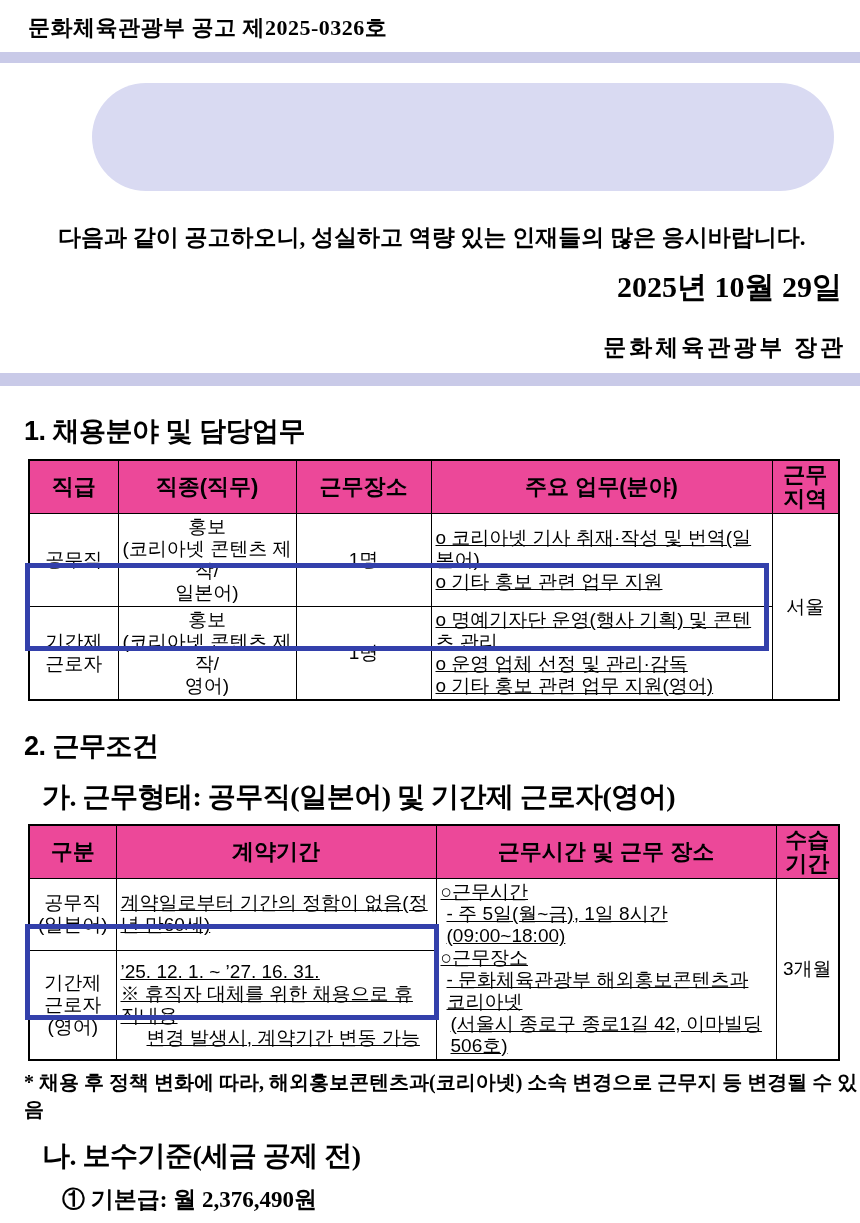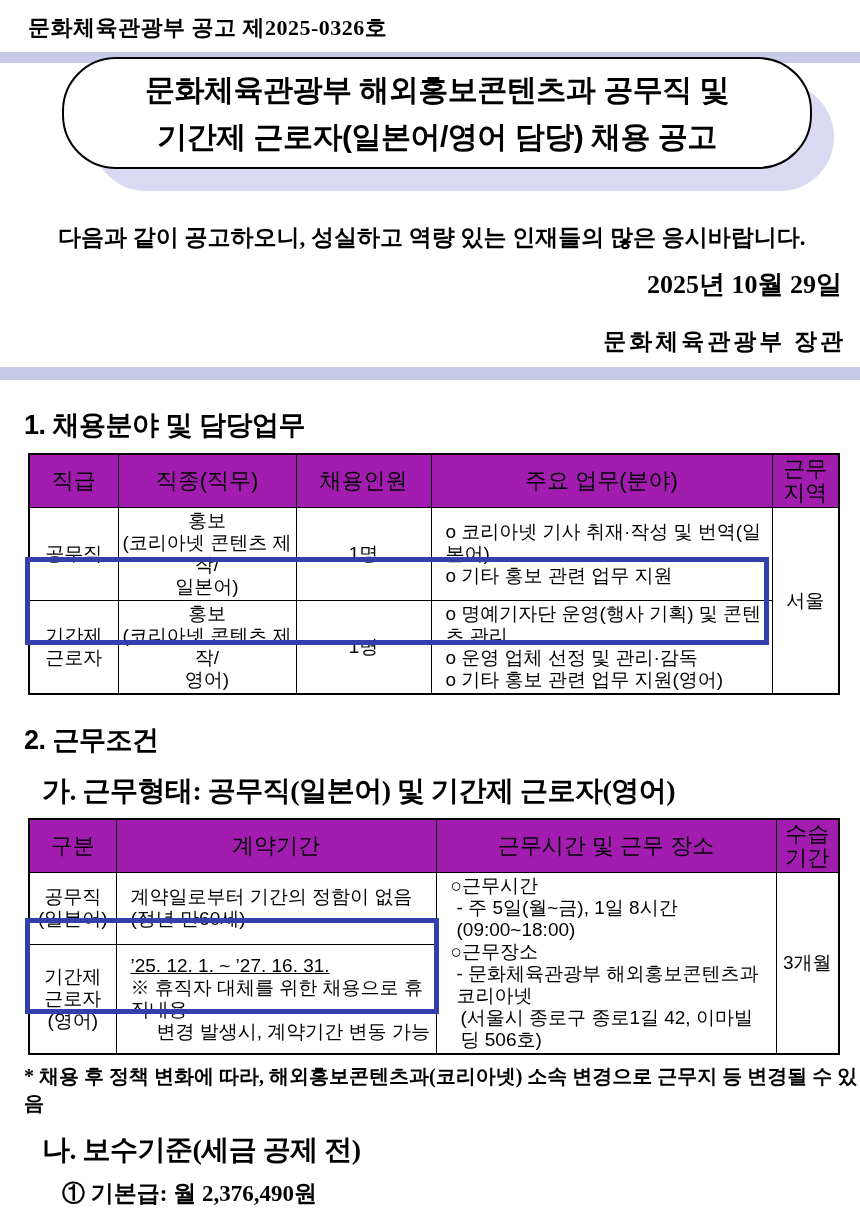--- a/index.html
+++ b/index.html
@@ -17,34 +17,34 @@
   .banner-shadow{position:absolute;left:92px;top:22px;width:742px;height:108px;
     background:#d9daf2;border-radius:56px;}
   .banner-box{position:absolute;left:62px;top:-4px;width:746px;height:108px;background:#ffffff;
     border:2px solid #000;border-radius:54px;display:flex;flex-direction:column;
     justify-content:center;align-items:center;}
   .banner-box .t-line{font-family:"Liberation Sans", sans-serif;font-weight:bold;
     font-size:30px;line-height:47px;letter-spacing:-0.5px;}
 
   .intro{margin:26px 30px 0 58px;font-size:23px;font-weight:600;line-height:38px;}
   .intro .l1{text-indent:28px;}
-  .date-line{text-align:right;margin:10px 18px 0 13px;font-size:26px;font-weight:600;}
+  .date-line{text-align:right;margin:10px 18px 0 13px;font-size:30px;font-weight:600;}
   .signer-line{text-align:right;margin:24px 14px 0 0;font-size:23px;font-weight:600;letter-spacing:3px;}
 
   .sec-heading{font-family:"Liberation Sans", sans-serif;font-weight:bold;font-size:27px;
     margin:27px 0 10px 24px;letter-spacing:-0.5px;}
 
   .tbl-wrap{position:relative;margin-left:28px;width:810px;}
   table{border-collapse:collapse;table-layout:fixed;width:810px;
     font-family:"Liberation Sans", sans-serif;}
   th,td{border:1px solid #000;padding:2px 4px;vertical-align:middle;}
   table{border:2px solid #000;}
-  th{background:#a21caf;font-size:22px;font-weight:normal;line-height:24px;height:46px;}
+  th{background:#ec4899;font-size:22px;font-weight:bold;line-height:24px;height:46px;}
   td{font-size:19px;line-height:22px;text-align:center;}
-  td.left{text-align:left;padding-left:14px;}
+  td.left{text-align:left;padding-left:4px;text-decoration:underline;}
   .t1-r1 td{height:62px;}
   .t1-r2 td{height:66px;}
   .t2-r1 td{height:56px;}
   .t2-r2 td{height:76px;}
   .hl-box{position:absolute;border:5px solid #3340ab;pointer-events:none;}
   .hl1{left:-3px;top:104px;width:734px;height:78px;}
   .hl2{left:-3px;top:100px;width:404px;height:86px;}
   .u{text-decoration:underline;}
 
   .sub-heading{font-size:28px;font-weight:bold;margin:14px 0 8px 42px;letter-spacing:-0.5px;}
@@ -53,24 +53,20 @@
 </style>
 </head>
 <body>
 
 <div class="doc-number">문화체육관광부 공고 제2025-0326호</div>
 
 <div class="lav-bar bar1"></div>
 
 <div class="title-area">
   <div class="banner-shadow"></div>
-  <div class="banner-box">
-    <div class="t-line">문화체육관광부 해외홍보콘텐츠과 공무직 및</div>
-    <div class="t-line">기간제 근로자(일본어/영어 담당) 채용 공고</div>
-  </div>
 </div>
 
 <div class="intro">
   <div class="l2">다음과 같이 공고하오니, 성실하고 역량 있는 인재들의 많은 응시바랍니다.</div>
 </div>
 
 <div class="date-line">2025년  10월  29일</div>
 <div class="signer-line">문화체육관광부 장관</div>
 
 <div class="lav-bar bar2"></div>
@@ -83,21 +79,21 @@
         <col style="width:89px">
         <col style="width:178px">
         <col style="width:135px">
         <col style="width:341px">
         <col style="width:67px">
       </colgroup>
     <tbody>
         <tr>
       <th>직급</th>
       <th>직종(직무)</th>
-      <th>채용인원</th>
+      <th>근무장소</th>
       <th>주요 업무(분야)</th>
       <th>
         <div>근무</div>
         <div>지역</div>
       </th>
     </tr>
     <tr class="t1-r1">
       <td>공무직</td>
       <td>
         <div>홍보</div>

